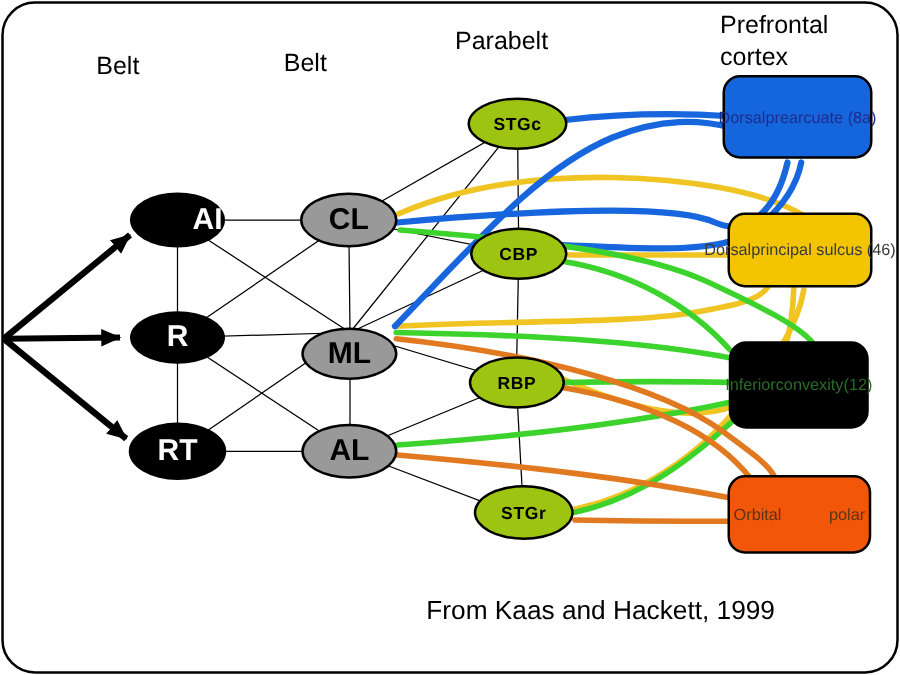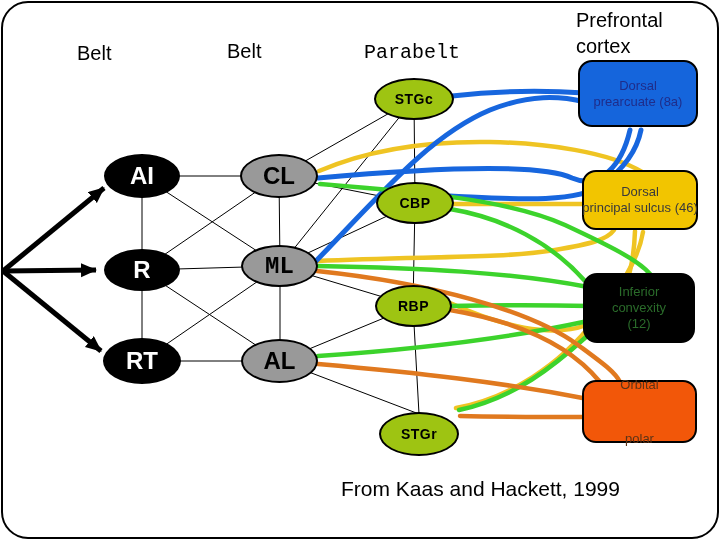--- a/index.html
+++ b/index.html
@@ -6,21 +6,21 @@
   #slide{position:relative;width:720px;height:540px;background:#fff;overflow:hidden;
          font-family:"Liberation Sans","DejaVu Sans",sans-serif;}
   #wires{position:absolute;left:0;top:0;}
   .hdr{position:absolute;color:#000;font-size:20px;text-align:left;line-height:26px;}
   .node{position:absolute;border:2px solid #000;border-radius:50%;
         display:flex;align-items:center;justify-content:center;font-weight:bold;box-sizing:border-box;}
   .core-node{background:var(--core-fill);color:#fff;font-size:24px;}
   .belt-node{background:var(--belt-fill);color:#000;font-size:24px;}
   .parabelt-node{background:var(--parabelt-fill);color:#000;font-size:14px;letter-spacing:0.5px;}
   .pf-box{position:absolute;border:2px solid #000;border-radius:14px;box-sizing:border-box;
-          display:flex;flex-direction:column;align-items:center;justify-content:center;
+          display:flex;flex-direction:row;align-items:center;justify-content:center;
           font-size:13px;line-height:16px;text-align:center;}
   .nowrap{white-space:nowrap;}
   .caption{position:absolute;color:#000;font-size:21px;}
   .th{stroke:#000;stroke-width:1;}
   .blue{stroke:var(--blue);}
   .yellow{stroke:var(--yellow);}
   .green{stroke:var(--green);}
   .orange{stroke:var(--orange);}
   .curve{fill:none;stroke-linecap:round;}
 </style>
@@ -95,53 +95,53 @@
 
     <g stroke="#000" stroke-width="5">
       <line x1="3" y1="271" x2="104" y2="188" marker-end="url(#arrow)"></line>
       <line x1="3" y1="271" x2="96" y2="270" marker-end="url(#arrow)"></line>
       <line x1="3" y1="271" x2="101" y2="351" marker-end="url(#arrow)"></line>
     </g>
   </svg>
 
   <div class="hdr" style="left:77px;top:40px;width:100px;">Belt</div>
   <div class="hdr" style="left:227px;top:38px;width:100px;">Belt</div>
-  <div class="hdr" style="left:364px;top:40px;width:120px;font-family:Liberation Mono, monospace;">Parabelt</div>
+  <div class="hdr" style="left:364px;top:20px;width:120px;">Parabelt</div>
   <div class="hdr" style="left:576px;top:7px;width:124px;">Prefrontal cortex</div>
 
-  <div class="node core-node" style="left:104px;top:154px;width:76px;height:44px;">
+  <div class="node core-node" style="left:104px;top:154px;width:76px;height:44px;justify-content:flex-end;">
     <span>AI</span>
   </div>
   <div class="node core-node" style="left:104px;top:249px;width:76px;height:42px;">
     <span>R</span>
   </div>
   <div class="node belt-node" style="left:240px;top:154px;width:78px;height:44px;">
     <span>CL</span>
   </div>
 
   <div class="node core-node" style="left:103px;top:338px;width:78px;height:46px;">
     <span>RT</span>
   </div>
-  <div class="node belt-node" style="left:241px;top:245px;width:77px;height:42px;font-family:Liberation Mono, monospace;">
+  <div class="node belt-node" style="left:241px;top:262px;width:77px;height:42px;">
     <span>ML</span>
   </div>
   <div class="node belt-node" style="left:241px;top:339px;width:77px;height:44px;">
     <span>AL</span>
   </div>
 
   <div class="node parabelt-node" style="left:374px;top:78px;width:80px;height:42px;">
     <span>STGc</span>
   </div>
   <div class="node parabelt-node" style="left:376px;top:182px;width:78px;height:42px;justify-content:center;">
     <span>CBP</span>
   </div>
   <div class="node parabelt-node" style="left:375px;top:285px;width:77px;height:42px;">
     <span>RBP</span>
   </div>
-  <div class="node parabelt-node" style="left:379px;top:412px;width:80px;height:44px;">
+  <div class="node parabelt-node" style="left:379px;top:388px;width:80px;height:44px;">
     <span>STGr</span>
   </div>
 
   <div class="pf-box" style="left: 578px; top: 60px; width: 120px; height: 67px; background: rgb(21, 101, 220); color: rgb(31, 45, 138);">
     <span class="nowrap">Dorsal</span>
     <span class="nowrap">prearcuate (8a)</span>
   </div>
   <div class="pf-box" style="left: 582px; top: 170px; width: 116px; height: 60px; background: rgb(242, 197, 0); color: rgb(58, 58, 58);">
     <span class="nowrap">Dorsal</span>
     <span class="nowrap">principal sulcus (46)</span>

